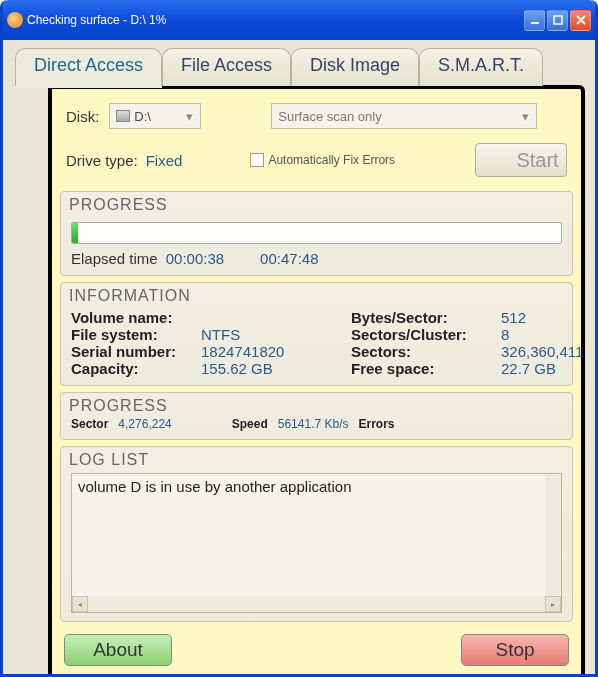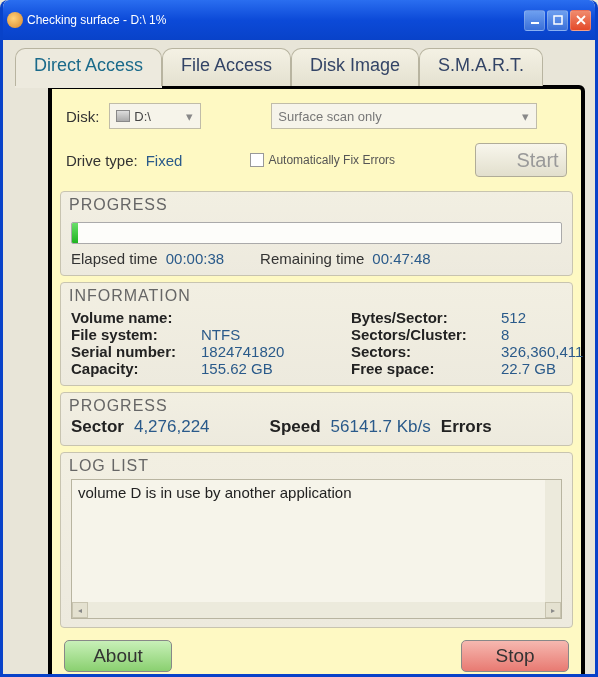--- a/index.html
+++ b/index.html
@@ -42,21 +42,21 @@
 .progressbar { height:22px; border:1px solid #aaa; background:#fdfdfa; border-radius:2px; position:relative; margin:4px 0 6px 0; overflow:hidden;}
 .progressfill { height:100%; background:linear-gradient(#6adf6a,#1fb41f); width:1.2%; }
 .timerow { display:flex; gap:8px; font-size:15px; align-items:center; }
 .timerow .tlbl { color:#333; }
 .timerow .tval { color:#2a5a8a; margin-right:28px; }
 
 .info-grid { display:grid; grid-template-columns: 130px 150px 150px auto; font-size:15px; }
 .info-grid .k { color:#222; font-weight:bold; }
 .info-grid .v { color:#2a5a8a; }
 
-.cur-row { display:flex; gap:10px; font-size:17px; align-items:center; padding:2px 10px 8px 10px;}
+.cur-row { display:flex; gap:10px; font-size:12px; align-items:center; padding:2px 10px 8px 10px;}
 .cur-row .k { color:#222; font-weight:bold; }
 .cur-row .v { color:#2a5a8a; }
 .cur-row .spacer { width:40px; }
 
 .logbox { height:140px; border:1px solid #b8b4a0; background:#f6f4ea; padding:4px 6px; font-size:15px; color:#222; position:relative; overflow:auto;}
 .logbox-scroll { position:absolute; right:0; top:0; bottom:16px; width:16px; background:#eceadc;}
 .logbox-hscroll { position:absolute; left:0; right:0; bottom:0; height:16px; background:#eceadc; display:flex; justify-content:space-between;}
 .scrollbtn { width:16px; height:16px; background:#e4e1d0; border:1px solid #c8c4b0; display:flex; align-items:center; justify-content:center; font-size:8px; color:#888;}
 
 .footer { display:flex; justify-content:space-between; padding:12px 4px 0 4px; }
@@ -126,21 +126,20 @@
 
       <div class="section">
         <div class="section-header">PROGRESS</div>
         <div class="section-body">
           <div class="progressbar">
             <div class="progressfill"></div>
           </div>
           <div class="timerow">
             <span class="tlbl">Elapsed time</span>
             <span class="tval">00:00:38</span>
-            <span class="tlbl">Remaining time</span>
             <span class="tval">00:47:48</span>
           </div>
         </div>
       </div>
 
       <div class="section">
         <div class="section-header">INFORMATION</div>
         <div class="section-body">
           <div class="info-grid">
             <span class="k">Volume name:</span>

